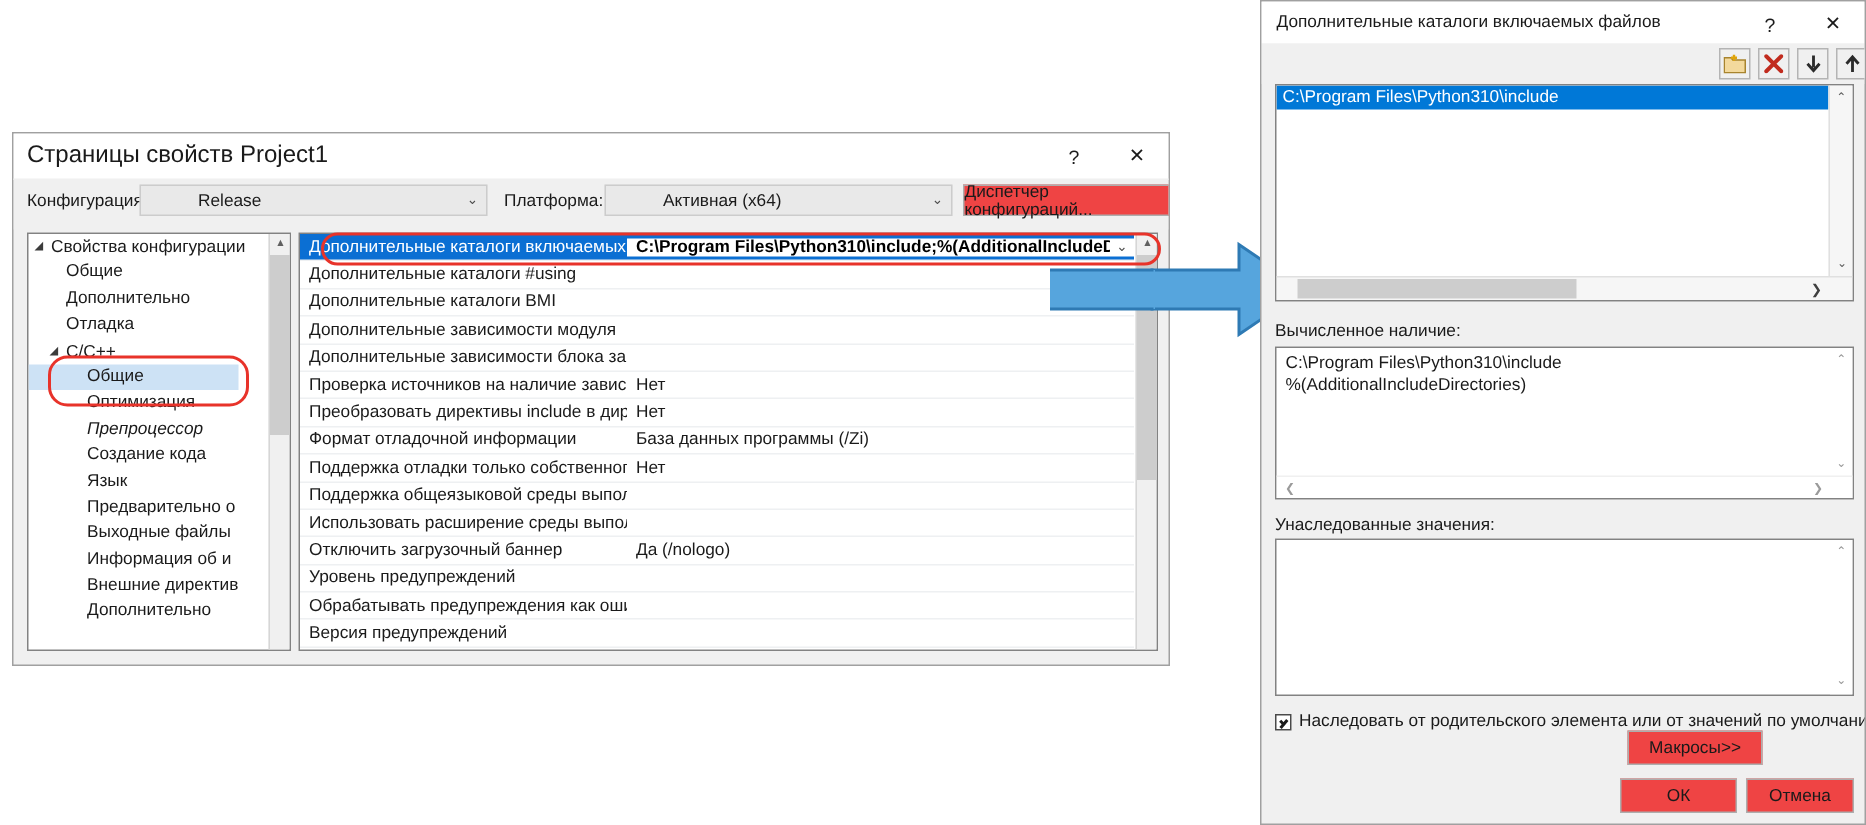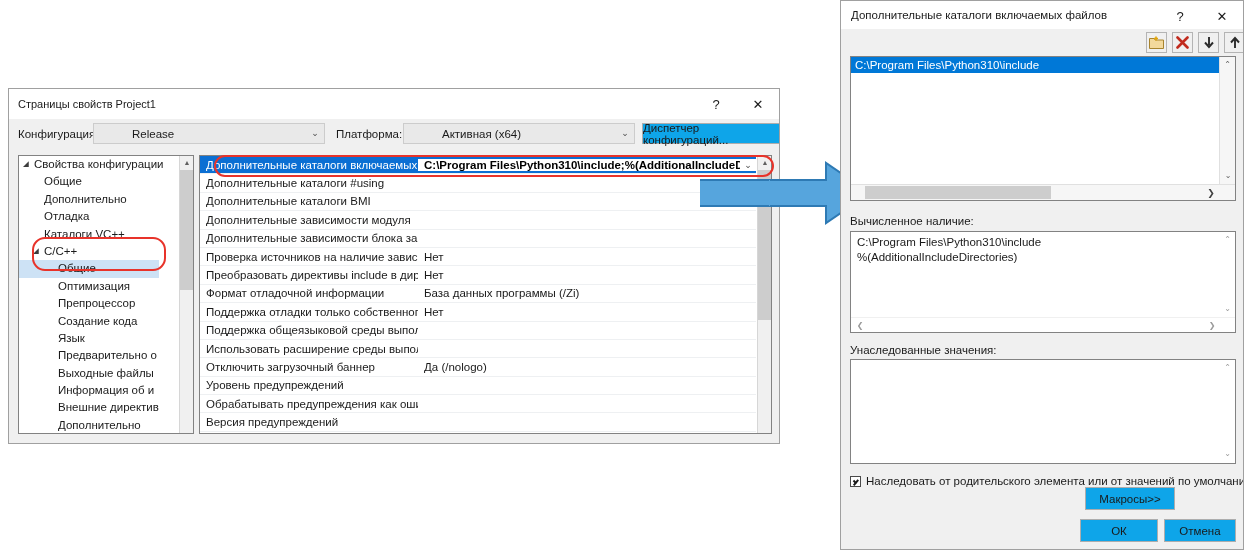--- a/index.html
+++ b/index.html
@@ -23,21 +23,21 @@
     box-sizing:border-box;
     overflow:hidden;
   }
   #propdlg-titlebar{
     height:30px;background:#ffffff;
     display:flex;align-items:center;
     border-bottom:1px solid #ffffff;
     position:relative;
   }
   #propdlg-title{
-    margin-left:9px;font-size:11px;color:#1a1a1a;
+    margin-left:9px;font-size:16px;color:#1a1a1a;
   }
   .titlebtns{position:absolute;right:0;top:0;height:30px;display:flex;}
   .tbtn{width:42px;height:30px;display:flex;align-items:center;justify-content:center;
         font-size:13px;color:#1a1a1a;cursor:default;}
   .tbtn.help{font-size:13px;}
 
   
   #configrow{
     position:absolute;left:0;top:30px;width:100%;height:34px;
     background:#f0f0f0;
@@ -50,21 +50,21 @@
     display:flex;align-items:center;
     font-size:11.5px;color:#1a1a1a;
   }
   .combo .txt{padding-left:6px;flex:1;overflow:hidden;white-space:nowrap;margin-left:32px;}
   .combo .chev{
     width:18px;text-align:center;color:#4c4c4c;font-size:9px;
     line-height:19px;
   }
   .btn{
     position:absolute;
-    background:#0ea5e9;border:1px solid #adadad;
+    background:#ef4444;border:1px solid #adadad;
     box-sizing:border-box;
     font-size:11.5px;color:#1a1a1a;
     display:flex;align-items:center;justify-content:center;
     cursor:default;
   }
 
   
   #treepane{
     position:absolute;left:9px;top:66px;width:176px;height:279px;
     background:#ffffff;border:1px solid #828282;box-sizing:border-box;
@@ -227,25 +227,24 @@
     </div>
     <div class="btn" style="left:633px;top:4px;width:138px;height:21px;">Диспетчер конфигураций...</div>
   </div>
 
   <div id="treepane">
     <div id="treeinner">
         <div class="trow" style="padding-left: 4px;"><span class="tw-arrow">◢</span><span>Свойства конфигурации</span></div>
         <div class="trow" style="padding-left: 14px;"><span class="tw-arrow"></span><span>Общие</span></div>
         <div class="trow" style="padding-left: 14px;"><span class="tw-arrow"></span><span>Дополнительно</span></div>
         <div class="trow" style="padding-left: 14px;"><span class="tw-arrow"></span><span>Отладка</span></div>
-        <div class="trow" style="padding-left: 14px;"><span class="tw-arrow"></span><span>Каталоги VC++</span></div>
         <div class="trow" style="padding-left: 14px;"><span class="tw-arrow">◢</span><span>C/C++</span></div>
         <div class="trow sel" style="padding-left: 28px;"><span class="tw-arrow"></span><span>Общие</span></div>
         <div class="trow" style="padding-left: 28px;"><span class="tw-arrow"></span><span>Оптимизация</span></div>
-        <div class="trow" style="padding-left: 28px;"><span class="tw-arrow"></span><span>Препроцессор</span></div>
+        <div class="trow" style="padding-left: 28px; font-style: italic;"><span class="tw-arrow"></span><span>Препроцессор</span></div>
         <div class="trow" style="padding-left: 28px;"><span class="tw-arrow"></span><span>Создание кода</span></div>
         <div class="trow" style="padding-left: 28px;"><span class="tw-arrow"></span><span>Язык</span></div>
         <div class="trow" style="padding-left: 28px;"><span class="tw-arrow"></span><span>Предварительно о</span></div>
         <div class="trow" style="padding-left: 28px;"><span class="tw-arrow"></span><span>Выходные файлы</span></div>
         <div class="trow" style="padding-left: 28px;"><span class="tw-arrow"></span><span>Информация об и</span></div>
         <div class="trow" style="padding-left: 28px;"><span class="tw-arrow"></span><span>Внешние директив</span></div>
         <div class="trow" style="padding-left: 28px;"><span class="tw-arrow"></span><span>Дополнительно</span></div>
       </div>
     <div id="treescroll">
       <div class="sbtn">▲</div>

